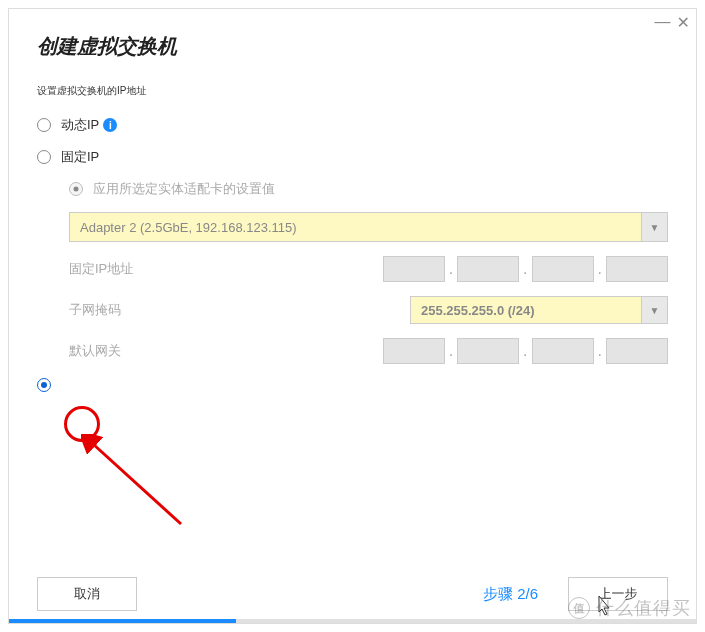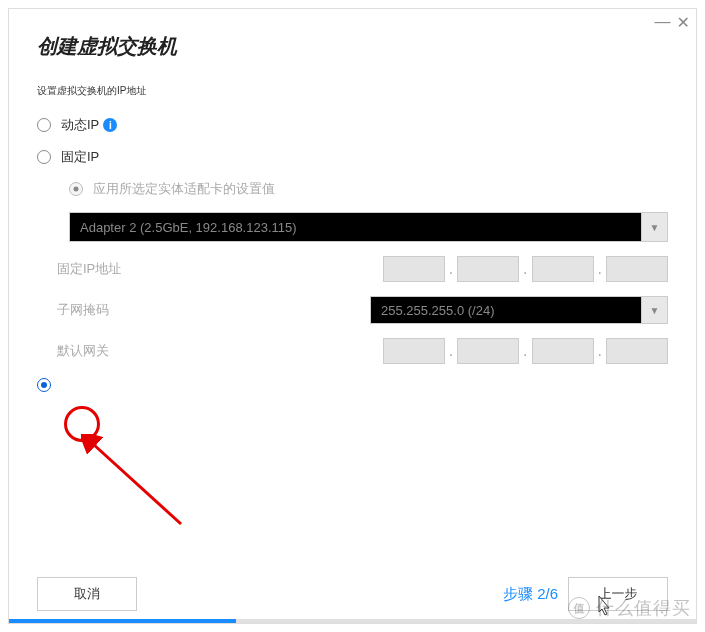--- a/index.html
+++ b/index.html
@@ -106,41 +106,41 @@
     margin-left: 4px;
   }
   .select-row {
     margin-left: 32px;
     margin-bottom: 14px;
     display: flex;
   }
   .select {
     flex: 1;
     height: 30px;
-    background: #000000;
+    background: #fef9c3;
     border: 1px solid #ccc;
     display: flex;
     align-items: center;
     padding: 0 10px;
     color: #888;
     font-size: 13px;
   }
   .select-arrow {
     width: 26px; height: 30px;
     background: #e8e8e8;
     border: 1px solid #ccc;
     border-left: none;
     display: flex;
     align-items: center;
     justify-content: center;
     color: #888;
     font-size: 10px;
   }
   .field-row {
-    margin-left: 20px;
+    margin-left: 32px;
     display: flex;
     align-items: center;
     margin-bottom: 14px;
   }
   .field-label {
     width: 120px;
     font-size: 13px;
     color: #aaa;
   }
   .ip-inputs {
@@ -151,32 +151,33 @@
   }
   .ip-box {
     width: 62px; height: 26px;
     background: #e4e4e4;
     border: 1px solid #ccc;
   }
   .ip-dot { color: #aaa; padding: 0 2px; }
   .subnet-select {
     display: flex;
     margin-left: auto;
-    width: 298px;
+    width: 258px;
+    font-weight: bold;
   }
   .subnet-select .select { height: 28px; }
   .subnet-select .select-arrow { height: 28px; }
   .footer {
     position: absolute;
     bottom: 12px;
     left: 0; right: 0;
     padding: 0 28px;
     display: flex;
     align-items: center;
-    gap: 2px;
+    gap: 22px;
   }
   .btn {
     min-width: 100px;
     height: 34px;
     border: 1px solid #ccc;
     background: #fff;
     display: flex;
     align-items: center;
     justify-content: center;
     font-size: 13px;

